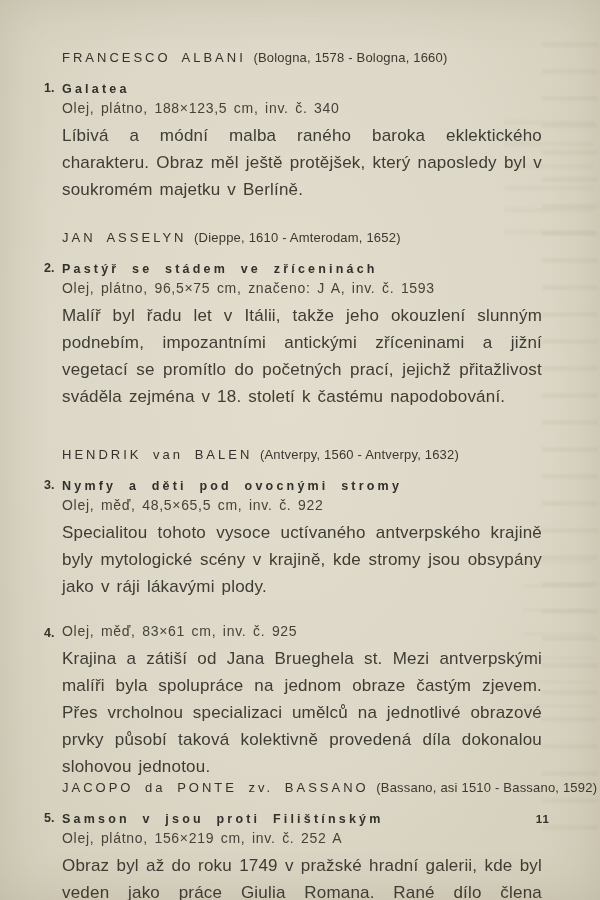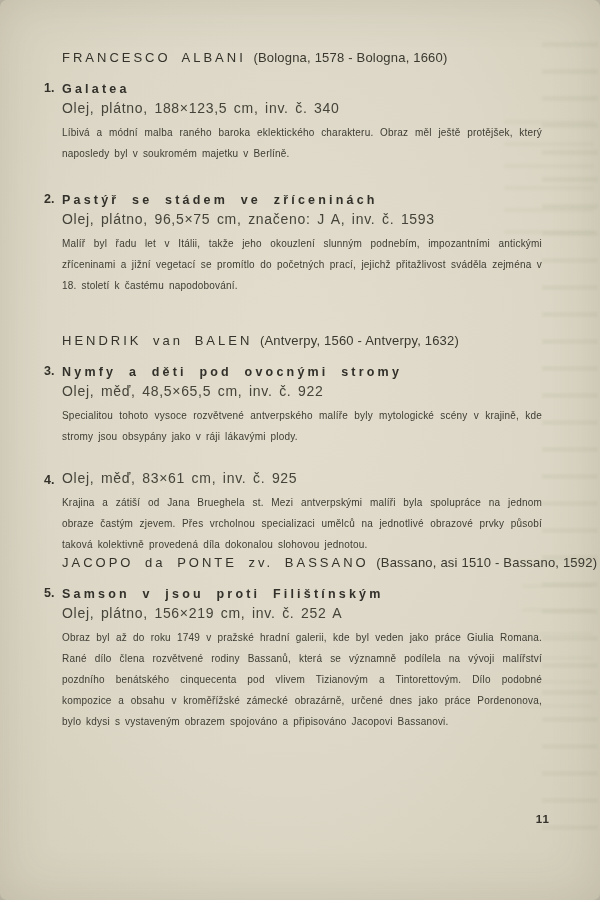--- a/index.html
+++ b/index.html
@@ -5,32 +5,31 @@
   html,body{margin:0;padding:0;background:#b5b0a0;}
   .page{
     position:relative;
     width:600px;height:900px;
     background:
       radial-gradient(ellipse at 48% 42%, #e2ddcc 0%, #dcd7c6 55%, #d3ceba 100%);
     font-family:"Liberation Sans",sans-serif;
     color:#3b3931;
     overflow:hidden;
     box-shadow:inset 0 0 50px rgba(92,86,60,.16);
-    border-radius:7px;
   }
   .content{position:absolute;left:62px;top:50px;width:480px;}
   .artist-line{font-size:13px;line-height:16px;white-space:nowrap;}
   .artist-name{letter-spacing:3px;word-spacing:5px;font-weight:400;color:#34322a;}
   .artist-dates{letter-spacing:.2px;margin-left:4px;color:#3a382f;}
   .entry{margin-top:14px;}
   .entry-head{position:relative;line-height:16px;}
   .entry-number{position:absolute;left:-18px;font-weight:700;font-size:12.5px;color:#33312a;}
   .entry-title{display:inline;font-size:12.5px;font-weight:700;letter-spacing:3.2px;word-spacing:6px;margin:0;color:#32302a;}
   .entry-details{margin-top:5px;font-size:14px;line-height:12px;letter-spacing:.7px;word-spacing:2px;color:#46443a;}
-  .entry-desc{margin:8px 0 0 0;font-size:10px;line-height:21px;text-align:justify;word-spacing:2px;letter-spacing:.2px;color:#3e3c33;}
+  .entry-desc{margin:8px 0 0 0;font-size:17px;line-height:27px;text-align:justify;word-spacing:2px;letter-spacing:.2px;color:#3e3c33;}
   .s2{margin-top:27px}
   .s3{margin-top:37px}
   .s4{}
   .e4{margin-top:25px}
   .page-number{position:absolute;top:813px;right:50px;font-size:11.5px;font-weight:700;letter-spacing:1px;color:#34322a;text-align:right;}
   .bleed{position:absolute;pointer-events:none;filter:blur(1.3px);}
   .bleed-right{
     right:2px;top:42px;width:56px;height:800px;opacity:.45;
     background:
       repeating-linear-gradient(180deg, rgba(144,148,116,.20) 0 5px, rgba(0,0,0,0) 5px 27px);
@@ -60,20 +59,24 @@
         <div class="entry-head">
           <span class="entry-number">1.</span>
           <h2 class="entry-title">Galatea</h2>
         </div>
         <div class="entry-details">Olej, plátno, 188×123,5 cm, inv. č. 340</div>
         <p class="entry-desc">Líbivá a módní malba raného baroka eklektického charakteru. Obraz měl ještě protějšek, který naposledy byl v soukromém majetku v Berlíně.</p>
       </div>
     </section>
 
     <section class="section s2">
+      <div class="artist-line">
+        <span class="artist-name">JAN ASSELYN</span>
+        <span class="artist-dates">(Dieppe, 1610 - Amterodam, 1652)</span>
+      </div>
       <div class="entry">
         <div class="entry-head">
           <span class="entry-number">2.</span>
           <h2 class="entry-title">Pastýř se stádem ve zříceninách</h2>
         </div>
         <div class="entry-details">Olej, plátno, 96,5×75 cm, značeno: J A, inv. č. 1593</div>
         <p class="entry-desc">Malíř byl řadu let v Itálii, takže jeho okouzlení slunným podnebím, impozantními antickými zříceninami a jižní vegetací se promítlo do početných prací, jejichž přitažlivost sváděla zejména v 18. století k častému napodobování.</p>
       </div>
     </section>
 
@@ -81,21 +84,21 @@
       <div class="artist-line">
         <span class="artist-name">HENDRIK van BALEN</span>
         <span class="artist-dates">(Antverpy, 1560 - Antverpy, 1632)</span>
       </div>
       <div class="entry">
         <div class="entry-head">
           <span class="entry-number">3.</span>
           <h2 class="entry-title">Nymfy a děti pod ovocnými stromy</h2>
         </div>
         <div class="entry-details">Olej, měď, 48,5×65,5 cm, inv. č. 922</div>
-        <p class="entry-desc">Specialitou tohoto vysoce rozvětvené antverpského malíře byly mytologické scény v krajině, kde stromy jsou obsypány jako v ráji lákavými plody.</p>
+        <p class="entry-desc">Specialitou tohoto vysoce uctívaného antverpského krajině byly mytologické scény v krajině, kde stromy jsou obsypány jako v ráji lákavými plody.</p>
       </div>
       <div class="entry e4">
         <div class="entry-head">
           <span class="entry-number">4.</span>
         </div>
         <div class="entry-details">Olej, měď, 83×61 cm, inv. č. 925</div>
         <p class="entry-desc">Krajina a zátiší od Jana Brueghela st. Mezi antverpskými malíři byla spolupráce na jednom obraze častým zjevem. Přes vrcholnou specializaci umělců na jednotlivé obrazové prvky působí taková kolektivně provedená díla dokonalou slohovou jednotou.</p>
       </div>
     </section>
 

